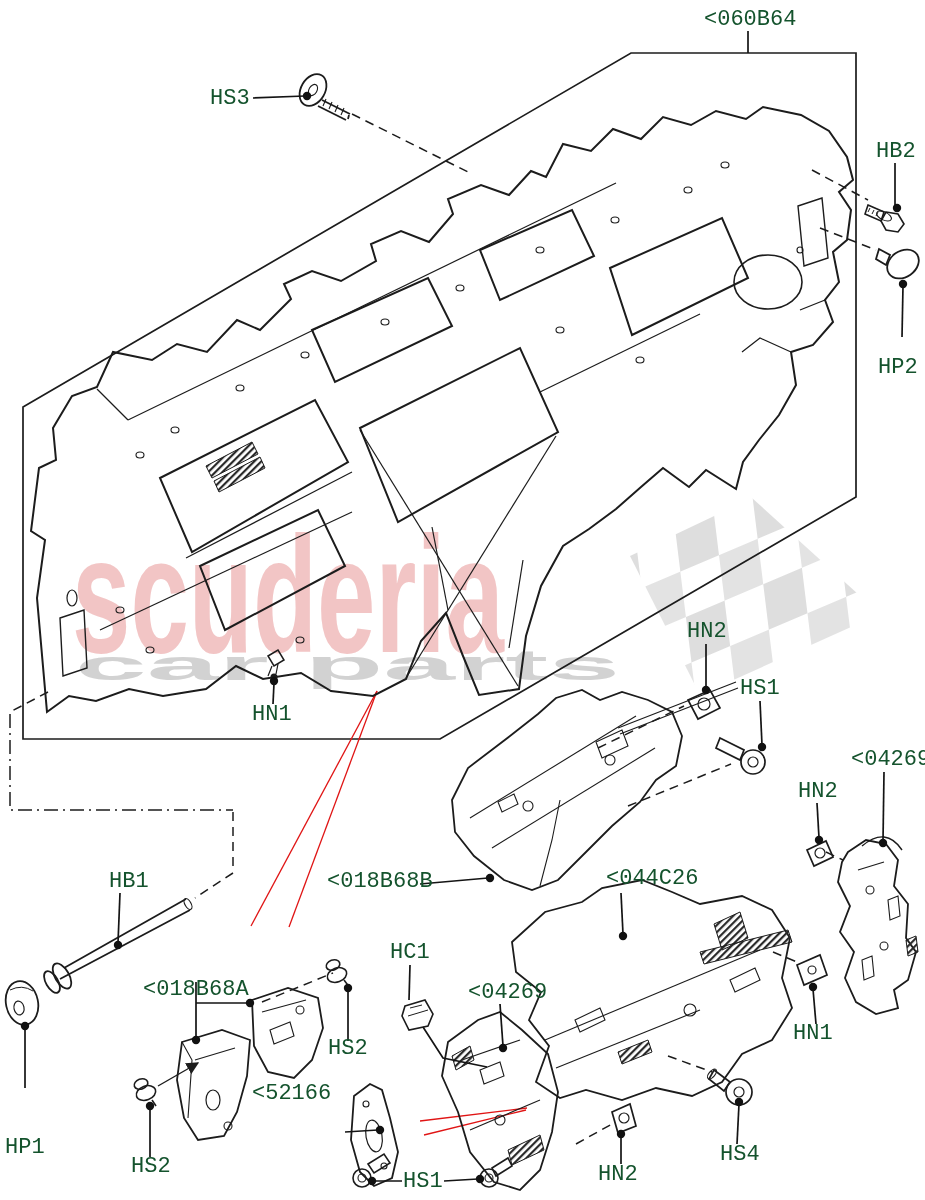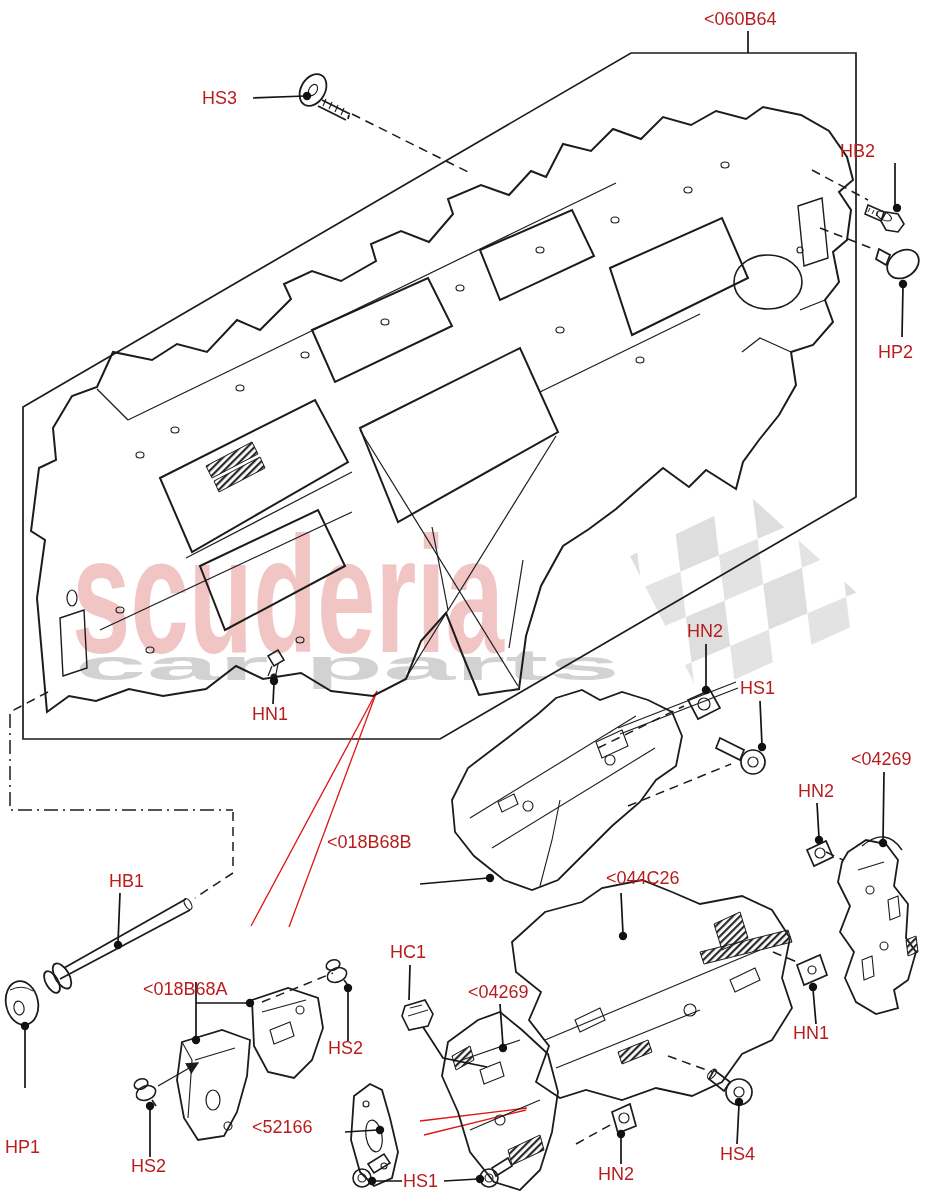--- a/index.html
+++ b/index.html
@@ -1,20 +1,20 @@
 <!DOCTYPE html>
 <html><head>
 <meta charset="utf-8">
 <style>
   html,body{margin:0;padding:0;background:#ffffff;}
   .stage{position:relative;width:925px;height:1200px;background:#fff;overflow:hidden;
          font-family:"Liberation Sans",sans-serif;}
   svg{position:absolute;left:0;top:0;}
-  .lbl{position:absolute;font-size:18px;line-height:19px;color:#b91c1c;white-space:nowrap;
-       cursor:pointer;font-family:Liberation Sans, sans-serif;}
+  .lbl{position:absolute;font-size:22px;line-height:19px;color:#14532d;white-space:nowrap;
+       cursor:pointer;font-family:Liberation Mono, monospace;}
 </style>
 </head>
 <body>
 
 <div class="stage">
 
 <svg width="925" height="1200" viewBox="0 0 925 1200">
   <defs>
     <pattern id="checker" width="84" height="88" patternUnits="userSpaceOnUse" patternTransform="rotate(-23) skewX(-16)">
       <rect x="0" y="0" width="42" height="44" fill="#e3e3e3"></rect>
@@ -343,36 +343,36 @@
         <circle cx="380" cy="1130" r="4.2"></circle>
     <circle cx="372" cy="1181" r="4.2"></circle>
         <circle cx="480" cy="1179" r="4.2"></circle>
         <circle cx="813" cy="987" r="4.2"></circle>
     <circle cx="739" cy="1102" r="4.2"></circle>
         <circle cx="621" cy="1134" r="4.2"></circle>
   </g>
 </svg>
 
 <div class="lbl" style="left:704px;top:10px">&lt;060B64</div>
-<div class="lbl" style="left:202px;top:89px">HS3</div>
-<div class="lbl" style="left:840px;top:142px">HB2</div>
-<div class="lbl" style="left:878px;top:343px">HP2</div>
+<div class="lbl" style="left:210px;top:89px">HS3</div>
+<div class="lbl" style="left:876px;top:142px">HB2</div>
+<div class="lbl" style="left:878px;top:358px">HP2</div>
 <div class="lbl" style="left:687px;top:622px">HN2</div>
 <div class="lbl" style="left:740px;top:679px">HS1</div>
 <div class="lbl" style="left:252px;top:705px">HN1</div>
 <div class="lbl" style="left:851px;top:750px">&lt;04269</div>
 <div class="lbl" style="left:798px;top:782px">HN2</div>
 <div class="lbl" style="left:109px;top:872px">HB1</div>
-<div class="lbl" style="left:327px;top:833px">&lt;018B68B</div>
+<div class="lbl" style="left:327px;top:872px">&lt;018B68B</div>
 <div class="lbl" style="left:606px;top:869px">&lt;044C26</div>
 <div class="lbl" style="left:143px;top:980px">&lt;018B68A</div>
 <div class="lbl" style="left:390px;top:943px">HC1</div>
 <div class="lbl" style="left:468px;top:983px">&lt;04269</div>
 <div class="lbl" style="left:5px;top:1138px">HP1</div>
 <div class="lbl" style="left:328px;top:1039px">HS2</div>
 <div class="lbl" style="left:793px;top:1024px">HN1</div>
-<div class="lbl" style="left:252px;top:1118px">&lt;52166</div>
+<div class="lbl" style="left:252px;top:1084px">&lt;52166</div>
 <div class="lbl" style="left:131px;top:1157px">HS2</div>
 <div class="lbl" style="left:720px;top:1145px">HS4</div>
 <div class="lbl" style="left:598px;top:1165px">HN2</div>
 <div class="lbl" style="left:403px;top:1172px">HS1</div>
 
 </div>
 
 </body></html>

